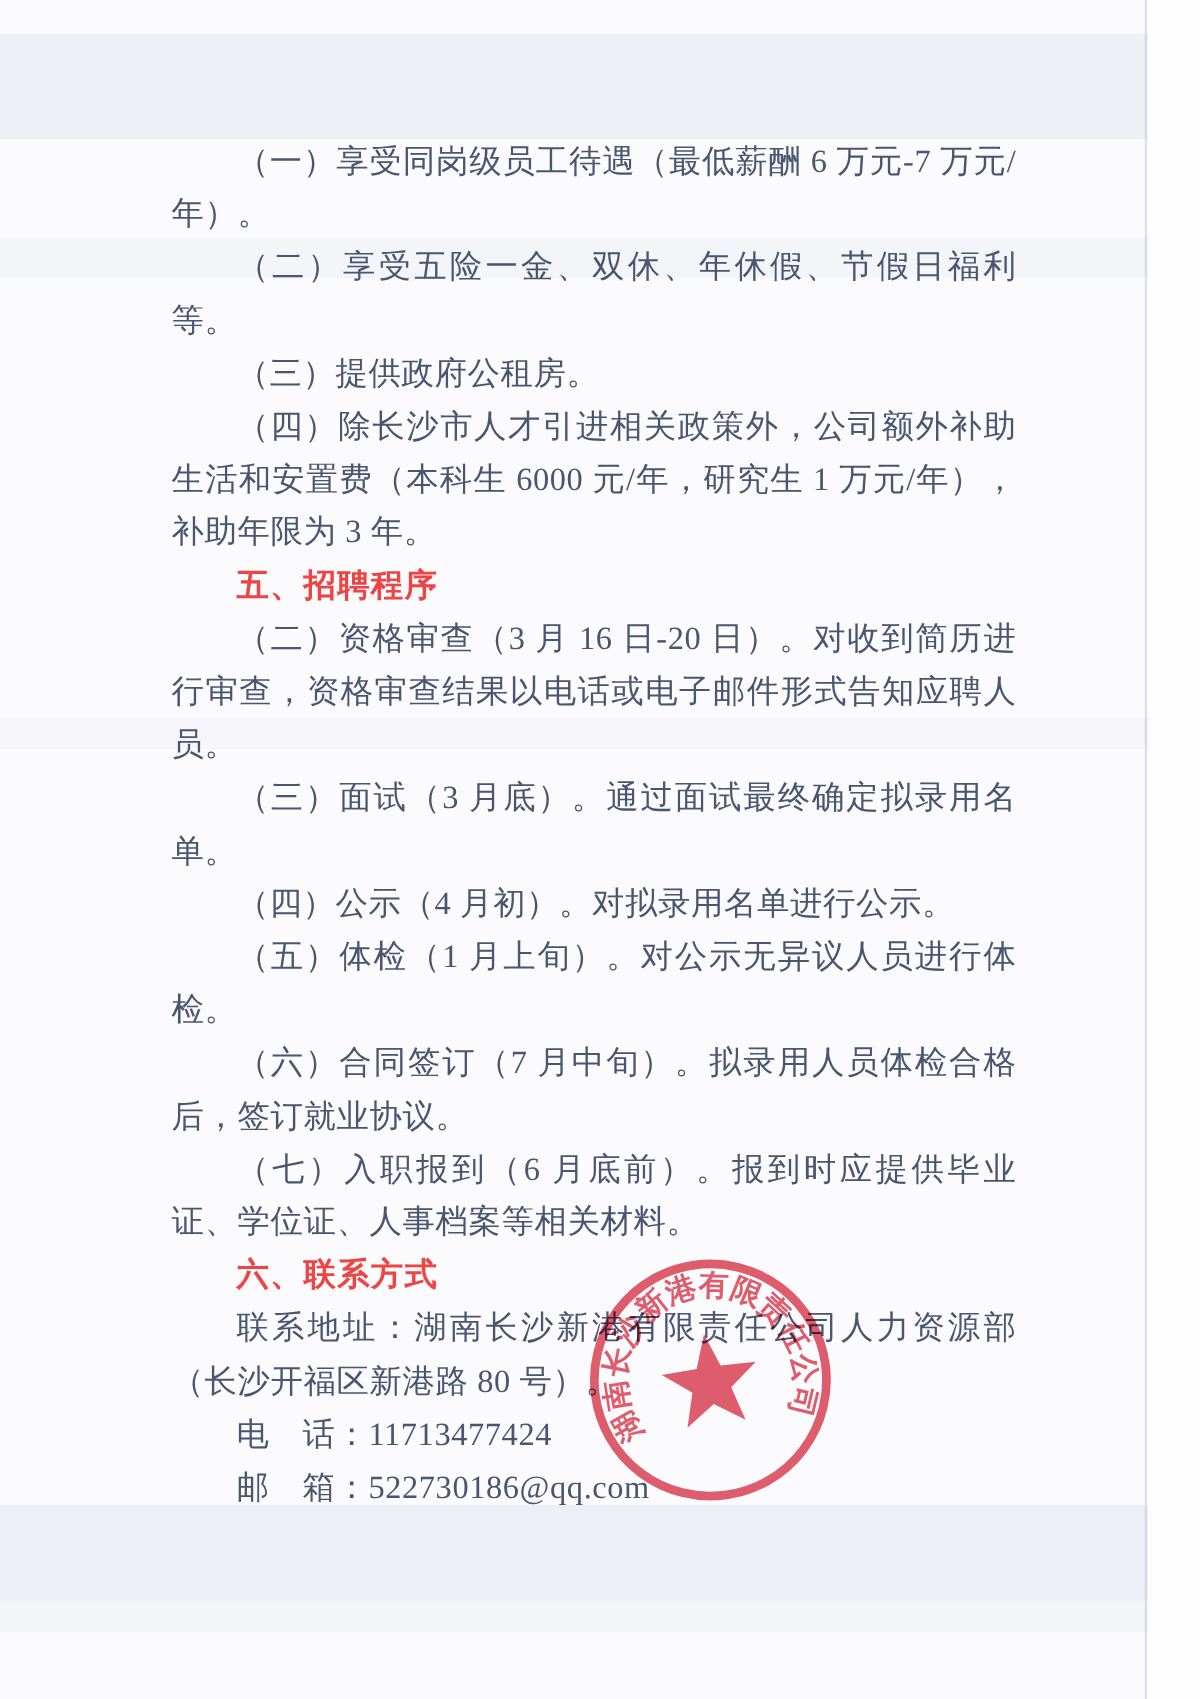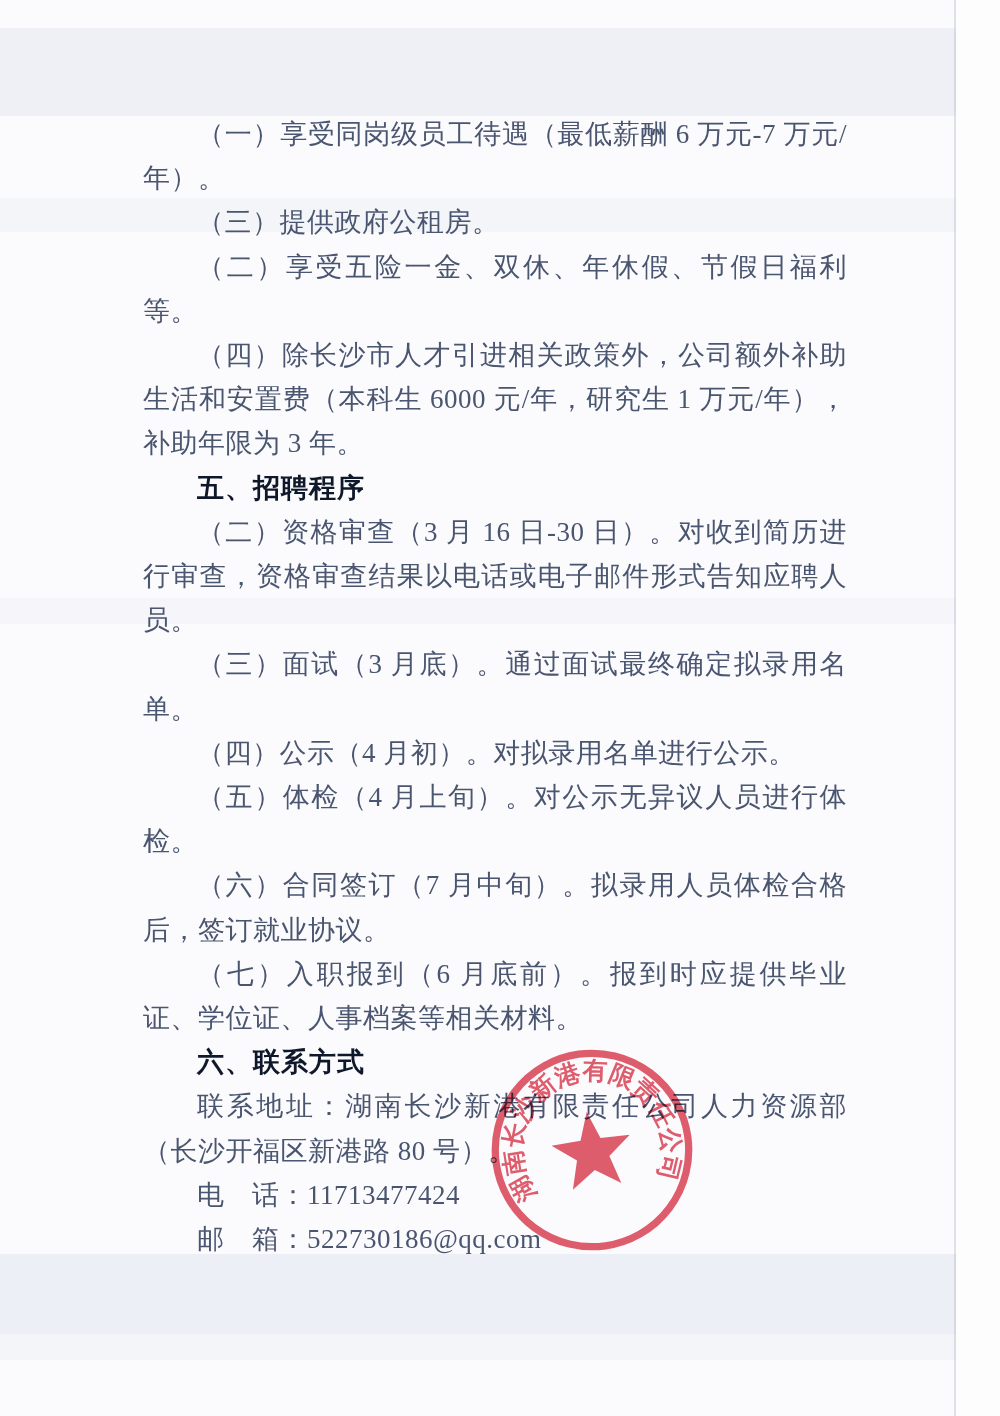--- a/index.html
+++ b/index.html
@@ -30,21 +30,21 @@
     font-family:"Liberation Serif","DejaVu Serif",serif;
     font-size:27px; line-height:44.2px;
     color:#4a5570;
     text-align:justify;
     letter-spacing:0.5px;
   }
   .content p { margin:0; text-indent:2em; }
   .content p.heading {
     font-family:"Liberation Sans","DejaVu Sans",sans-serif;
     font-weight:700;
-    color:#0f172a;
+    color:#ef4444;
     letter-spacing:1px;
   }
   .seal {
     position:absolute; left:488px; top:1046px; width:208px; height:208px;
     mix-blend-mode:multiply;
     opacity:0.92;
   }
   .seal svg { width:100%; height:100%; }
   .seal text {
     font-family:"Liberation Serif","DejaVu Serif",serif;
@@ -59,30 +59,30 @@
   <div class="scan-band band-a"></div>
   <div class="scan-band band-b"></div>
   <div class="scan-band band-c"></div>
   <div class="scan-band band-d"></div>
   <div class="scan-band band-e"></div>
   <div class="edge-strip"></div>
   <div class="edge-line"></div>
 
   <div class="content">
     <p>（一）享受同岗级员工待遇（最低薪酬 6 万元-7 万元/年）。</p>
+    <p>（二）享受五险一金、双休、年休假、节假日福利等。</p>
     <p>（三）提供政府公租房。</p>
-    <p>（二）享受五险一金、双休、年休假、节假日福利等。</p>
     <p>（四）除长沙市人才引进相关政策外，公司额外补助生活和安置费（本科生 6000 元/年，研究生 1 万元/年），补助年限为 3 年。</p>
 
     <p class="heading">五、招聘程序</p>
 
-    <p>（二）资格审查（3 月 16 日-30 日）。对收到简历进行审查，资格审查结果以电话或电子邮件形式告知应聘人员。</p>
+    <p>（二）资格审查（3 月 16 日-20 日）。对收到简历进行审查，资格审查结果以电话或电子邮件形式告知应聘人员。</p>
     <p>（三）面试（3 月底）。通过面试最终确定拟录用名单。</p>
     <p>（四）公示（4 月初）。对拟录用名单进行公示。</p>
-    <p>（五）体检（4 月上旬）。对公示无异议人员进行体检。</p>
+    <p>（五）体检（1 月上旬）。对公示无异议人员进行体检。</p>
     <p>（六）合同签订（7 月中旬）。拟录用人员体检合格后，签订就业协议。</p>
     <p>（七）入职报到（6 月底前）。报到时应提供毕业证、学位证、人事档案等相关材料。</p>
 
     <p class="heading">六、联系方式</p>
 
     <p>联系地址：湖南长沙新港有限责任公司人力资源部（长沙开福区新港路 80 号）。</p>
     <p>电　话：11713477424</p>
     <p>邮　箱：522730186@qq.com</p>
   </div>
 

